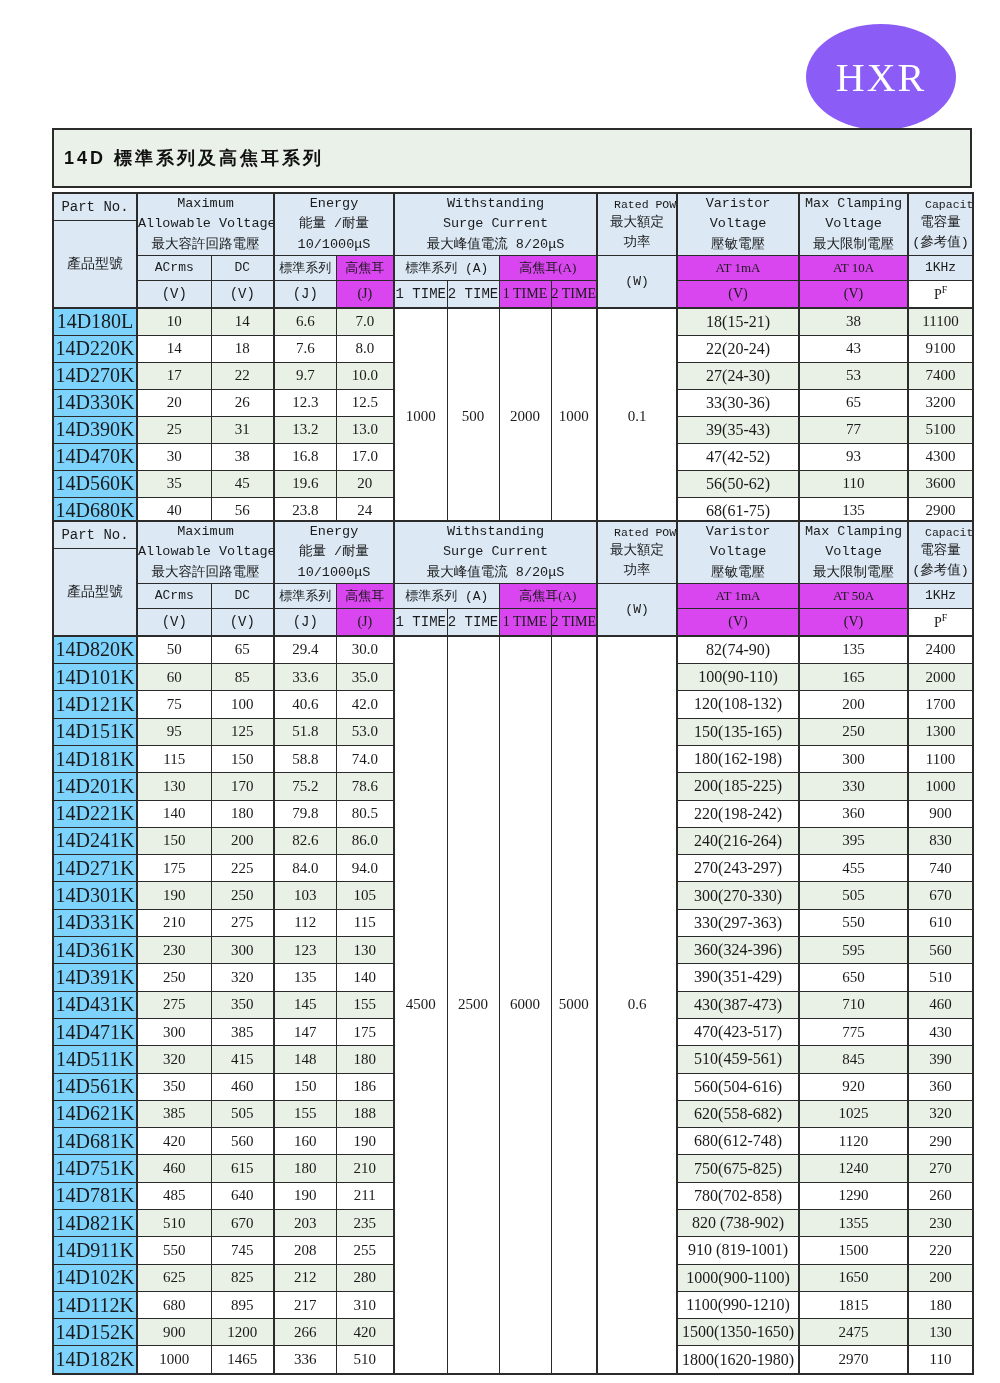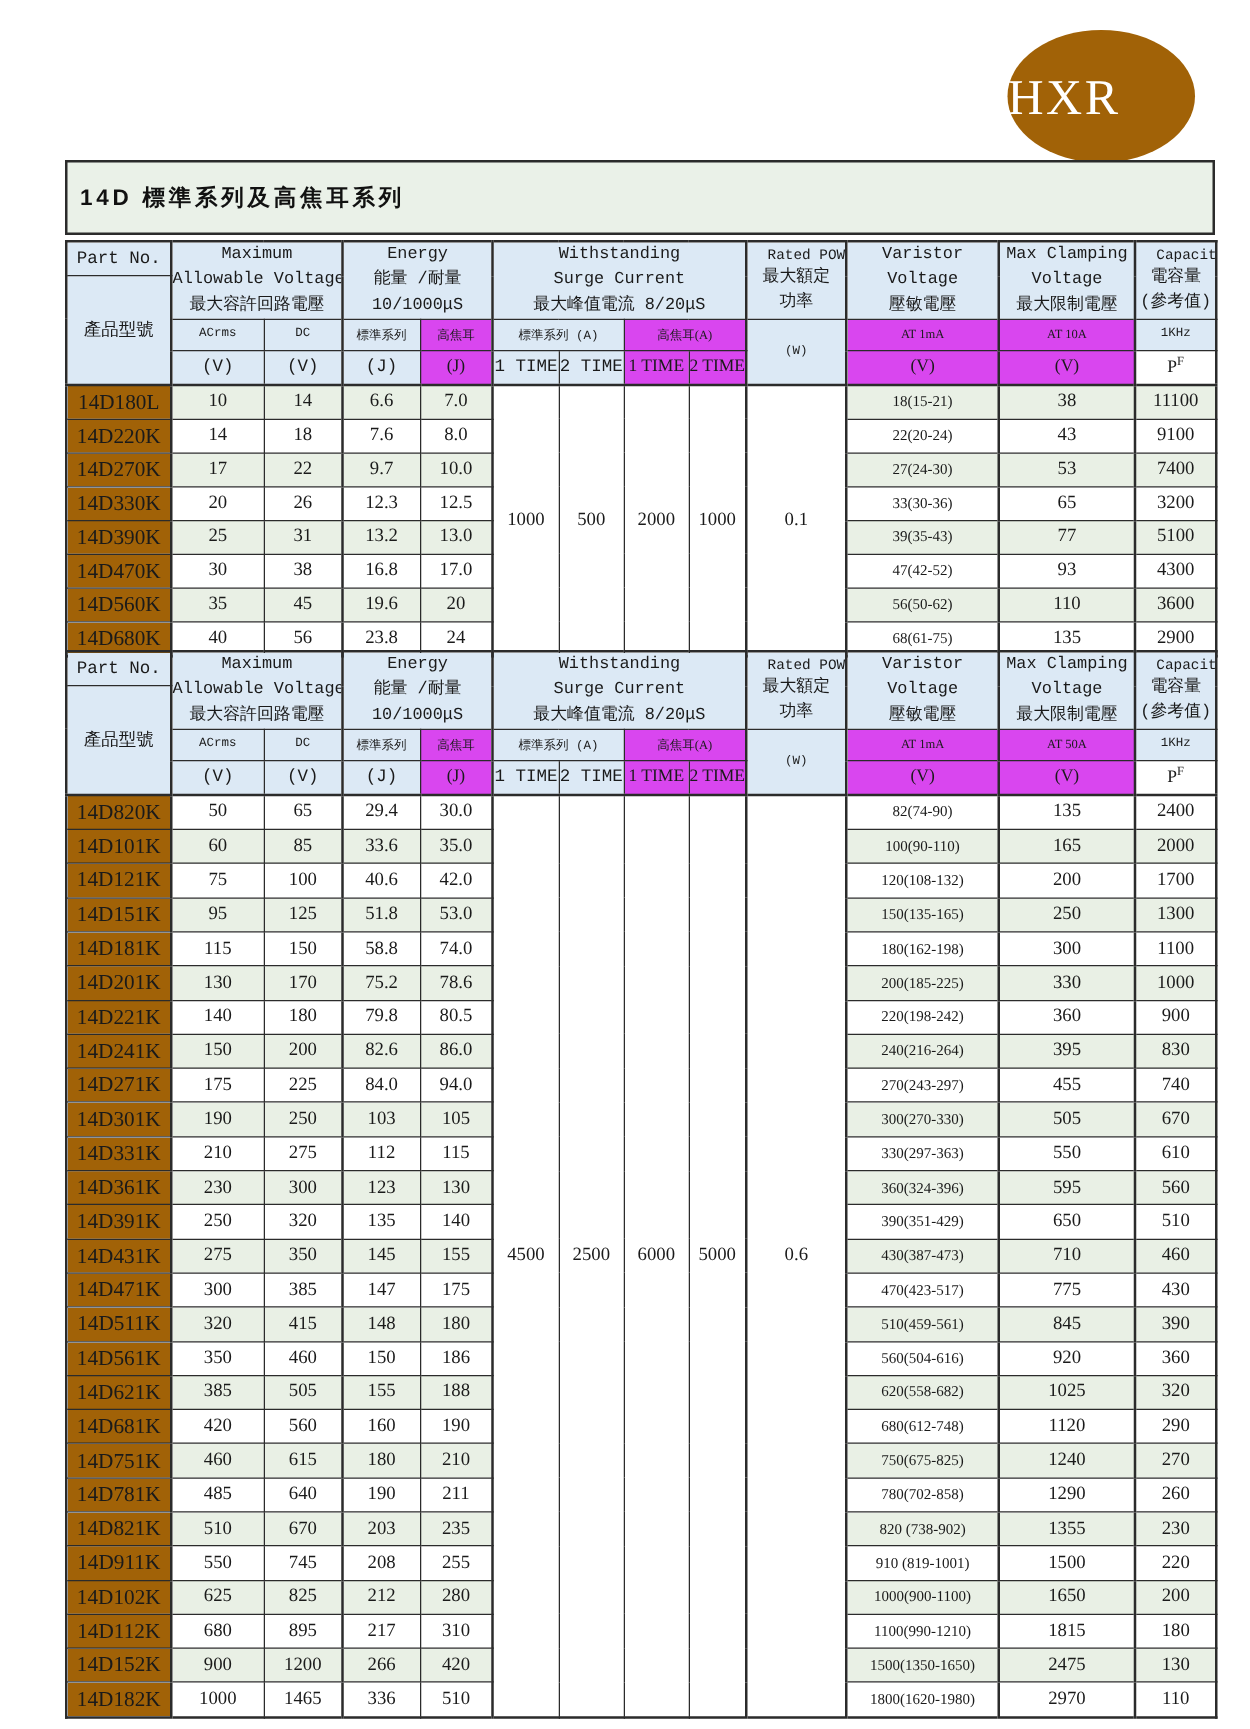--- a/index.html
+++ b/index.html
@@ -3,22 +3,22 @@
 <meta charset="utf-8">
 <style>
   html,body{margin:0;padding:0;}
   body{
     width:1000px;height:1383px;position:relative;background:#ffffff;
     font-family:"Liberation Serif","DejaVu Serif",serif;color:#1a1a1a;
   }
   
   .logo{
     position:absolute;left:806px;top:24px;width:150px;height:106px;
-    background:#a16207;border-radius:50%;
-    display:flex;align-items:center;justify-content:flex-start;
+    background:#8b5cf6;border-radius:50%;
+    display:flex;align-items:center;justify-content:center;
   }
   .logo span{
     color:#ffffff;font-size:40px;letter-spacing:2px;
     font-family:"Liberation Serif","DejaVu Serif",serif;
   }
   
   .title-bar{
     position:absolute;left:52px;top:128px;width:920px;height:60px;
     box-sizing:border-box;background:#eaf1e8;border:2px solid #2b2b2b;
     display:flex;align-items:center;padding-left:10px;
@@ -37,29 +37,29 @@
   td{
     border:1px solid #2b2b2b;text-align:center;vertical-align:middle;
     padding:0;white-space:nowrap;overflow:hidden;font-size:14px;
   }
   .gl{border-left-width:2px;}
   tbody tr:first-child td{border-top-width:2px;}
   
   .h-blue{background:#dce9f5;font-family:Liberation Mono, monospace;}
   .h-orange{background:#d946ef;}
   
-  .partno{background:#a16207;font-size:17px;}
+  .partno{background:#7dd3fc;font-size:20px;}
   .stripe{background:#e9f0e5;}
   .merged{background:#ffffff;}
   .num{font-size:15px;}
-  .vcol{font-size:12px;}
+  .vcol{font-size:16px;}
   
   tr.r1 td{height:26px;}
   tr.r2 td{height:42px;margin-left:28px;}
-  tr.r3 td{height:24px;font-size:10px;}
+  tr.r3 td{height:24px;font-size:13px;}
   tr.r4 td{height:26px;}
   #table-0 tbody td{height:26px;}
   #table-1 tbody td{height:26.3px;}
   .grp div{line-height:1.5;font-size:13.5px;}
   .grp .sm{font-size:11.5px;margin-left:16px;}
   sup{font-size:10px;}
 </style>
 </head>
 <body>
 

